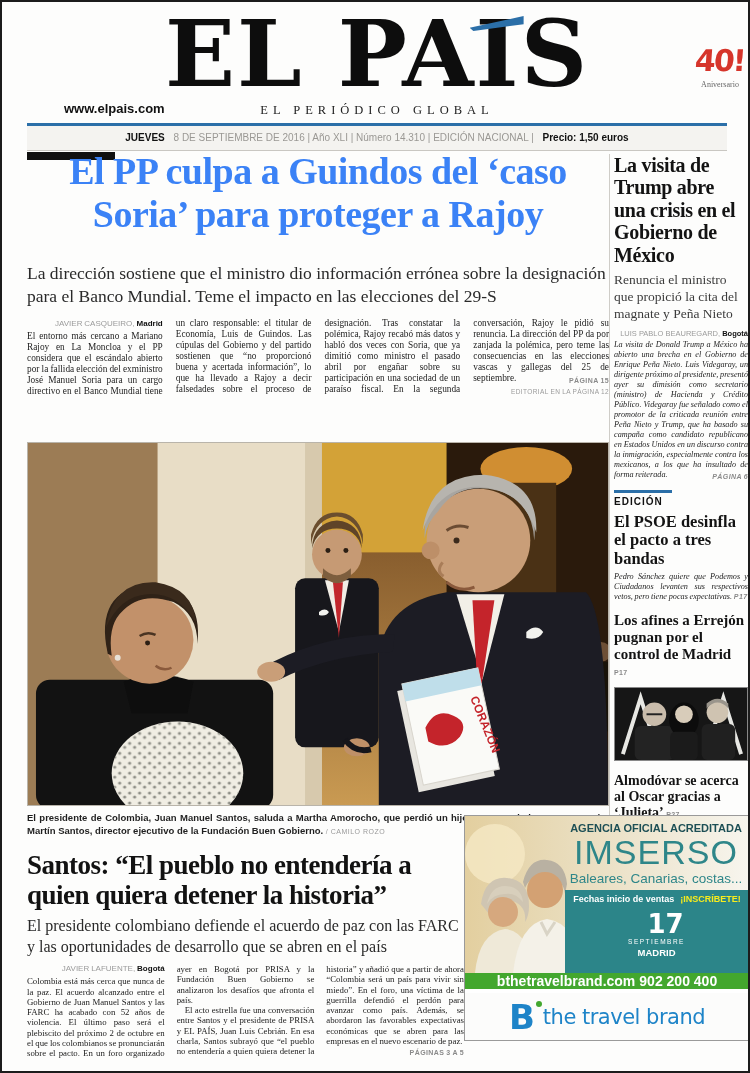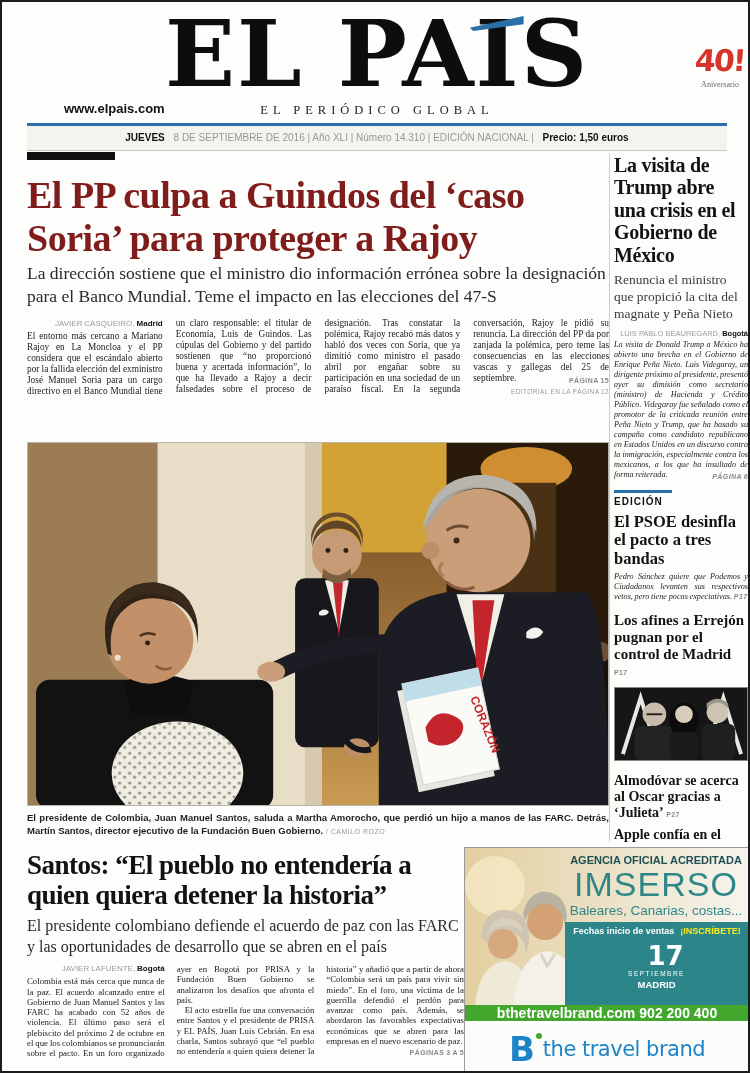--- a/index.html
+++ b/index.html
@@ -22,22 +22,22 @@
                color:#d6352b;letter-spacing:-2px;line-height:34px;transform:skewX(-4deg);display:inline-block;}
   .logo40 .lbl{font-size:8px;color:#666;margin-top:2px;}
   .blue-rule{left:25px;top:121px;width:700px;height:3px;background:#2b6fa8;}
   .datebar{left:25px;top:124px;width:700px;height:24px;background:#f4f3f0;border-bottom:1px solid #c9c7c2;
            text-align:center;line-height:24px;font-family:"Liberation Sans",sans-serif;font-size:10px;color:#9a9894;}
   .datebar b{color:#111;}
   .datebar span{margin:0 3px;}
   .blackmark{left:25px;top:150px;width:88px;height:8px;background:#101010;}
 
   
-  .lead-h{left:25px;top:172px;width:582px;font-weight:bold;font-size:38px;line-height:1.12;
-          letter-spacing:-0.5px;color:#7f1d1d;}
+  .lead-h{left:25px;top:148px;width:582px;font-weight:bold;font-size:38px;line-height:1.12;
+          letter-spacing:-0.5px;color:#3b82f6;text-align:center;}
   .lead-s{left:25px;top:260px;width:585px;font-size:17.5px;line-height:1.3;color:#2a2a2a;}
   .cols{left:25px;top:316px;width:582px;height:120px;column-count:4;column-gap:13px;
         font-size:9.3px;line-height:11px;text-align:justify;color:#1c1c1c;word-spacing:-0.3px;}
   .byl{text-align:right;font-family:"Liberation Sans",sans-serif;font-size:8px;color:#9b9b9b;margin-bottom:2px;}
   .byl b{color:#111;}
   .cols p{margin:0;}
   .pref{float:right;font-family:"Liberation Sans",sans-serif;font-weight:bold;font-size:7px;
         color:#8a8a8a;letter-spacing:.4px;margin-top:2px;}
   .edref{text-align:right;font-family:"Liberation Sans",sans-serif;font-size:6.5px;color:#9a9a9a;
          letter-spacing:.4px;margin-top:2px;}
@@ -68,21 +68,21 @@
   
   .san-h{left:25px;top:848px;width:440px;font-weight:bold;font-size:27px;line-height:1.12;
          letter-spacing:-0.5px;color:#121212;}
   .san-s{left:25px;top:914px;width:432px;font-size:16px;line-height:1.3;color:#2a2a2a;}
   .san-cols{left:25px;top:962px;width:437px;height:106px;column-count:3;column-gap:12px;
             font-size:8.8px;line-height:10.3px;text-align:justify;color:#1c1c1c;word-spacing:-0.3px;}
   .san-cols p{margin:0;}
   .san-cols p.ind{text-indent:8px;}
 
   
-  #ad{left:462px;top:845px;width:286px;height:226px;border:1px solid #9a9a9a;box-sizing:border-box;
+  #ad{left:462px;top:813px;width:286px;height:226px;border:1px solid #9a9a9a;box-sizing:border-box;
       background:#fff;overflow:hidden;}
   #ad .abs{position:absolute;}
   .ad-photo{left:0;top:0;width:284px;height:157px;}
   .ad-agency{left:100px;top:6px;width:182px;text-align:center;font-family:"Liberation Sans",sans-serif;
              font-weight:bold;font-size:11px;color:#1d4f55;}
   .ad-brand{left:98px;top:17px;width:186px;text-align:center;font-family:"Liberation Sans",sans-serif;
             font-weight:normal;font-size:34px;letter-spacing:1px;color:#2e8689;}
   .ad-dest{left:98px;top:55px;width:186px;text-align:center;font-family:"Liberation Sans",sans-serif;
            font-size:13.5px;color:#2e8689;}
   .ad-sales{left:100px;top:74px;width:184px;height:18px;background:#2c8589;display:flex;
@@ -120,21 +120,21 @@
   </div>
   <div class="abs blue-rule"></div>
   <div class="abs datebar">
     <span><b>JUEVES</b></span>
     <span>8 DE SEPTIEMBRE DE 2016 | Año XLI | Número 14.310 | EDICIÓN NACIONAL |</span>
     <span><b>Precio: 1,50 euros</b></span>
   </div>
   <div class="abs blackmark"></div>
 
   <h1 class="abs lead-h" style="margin:0">El PP culpa a Guindos del ‘caso Soria’ para proteger a Rajoy</h1>
-  <div class="abs lead-s">La dirección sostiene que el ministro dio información errónea sobre la designación para el Banco Mundial. Teme el impacto en las elecciones del 47-S</div>
+  <div class="abs lead-s">La dirección sostiene que el ministro dio información errónea sobre la designación para el Banco Mundial. Teme el impacto en las elecciones del 29-S</div>
   <div class="abs cols">
     <div class="byl"><span>JAVIER CASQUEIRO,</span> <b>Madrid</b></div>
     <p><span>El entorno más cercano a Mariano Rajoy en La Moncloa y el PP considera que el escándalo abierto por la fallida elección del exministro José Manuel Soria para un cargo directivo en el Banco Mundial tiene un claro responsable: el titular de Economía, Luis de Guindos. Las cúpulas del Gobierno y del partido sostienen que “no proporcionó buena y acertada información”, lo que ha llevado a Rajoy a decir falsedades sobre el proceso de designación. Tras constatar la polémica, Rajoy recabó más datos y habló dos veces con Soria, que ya dimitió como ministro el pasado abril por engañar sobre su participación en una sociedad de un paraíso fiscal. En la segunda conversación, Rajoy le pidió su renuncia. La dirección del PP da por zanjada la polémica, pero teme las consecuencias en las elecciones vascas y gallegas del 25 de septiembre.</span><span class="pref">PÁGINA 15</span></p>
     <div class="edref">EDITORIAL EN LA PÁGINA 12</div>
   </div>
 
   <svg class="abs photo" viewBox="0 0 582 364" preserveAspectRatio="none">
     <defs>
       <linearGradient id="gWarm" x1="0" y1="0" x2="0" y2="1">
         <stop offset="0" stop-color="#6d441f"></stop>

